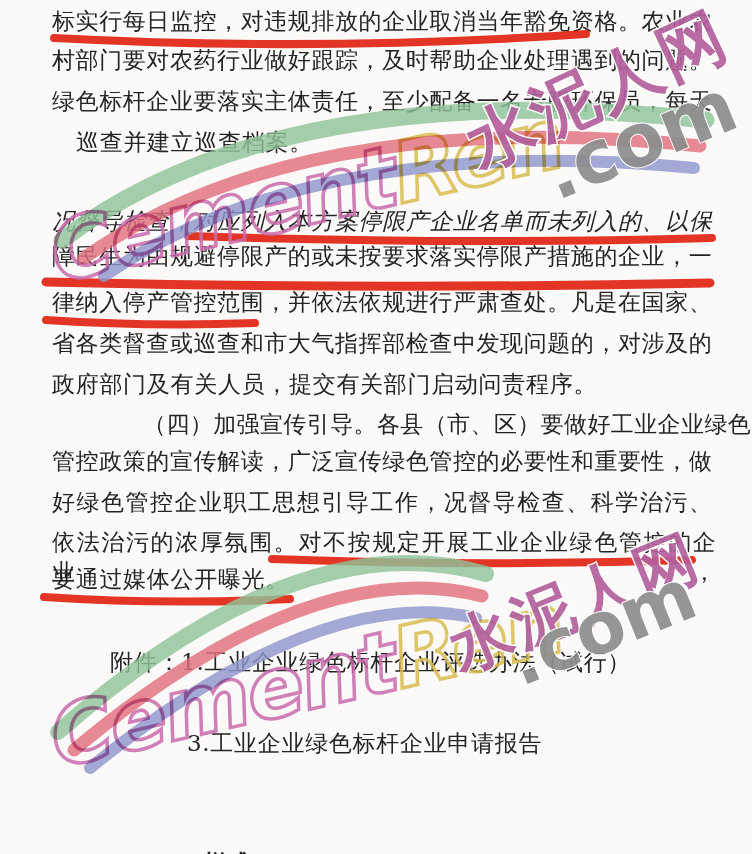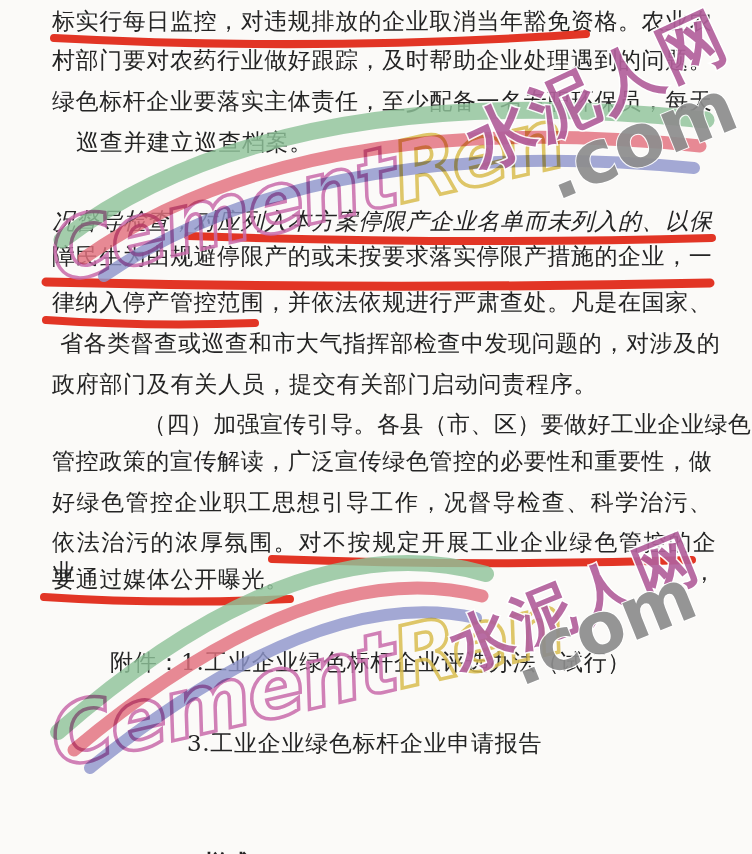--- a/index.html
+++ b/index.html
@@ -25,21 +25,21 @@
 <div class="page">
 
   <div class="text-layer">
       <div class="line just" style="left: 52px; top: 6px; width: 660px;">标实行每日监控，对违规排放的企业取消当年豁免资格。农业农</div>
       <div class="line just" style="left: 52px; top: 45px; width: 660px;">村部门要对农药行业做好跟踪，及时帮助企业处理遇到的问题。</div>
       <div class="line just" style="left: 52px; top: 86px; width: 660px;">绿色标杆企业要落实主体责任，至少配备一名专职环保员，每天</div>
       <div class="line" style="left: 52px; top: 127px; margin-left: 24px;">巡查并建立巡查档案。</div>
       <div class="line just" style="left: 52px; top: 206px; width: 660px; font-style: italic;">况督导检查，对应列入本方案停限产企业名单而未列入的、以保</div>
       <div class="line just" style="left: 52px; top: 241px; width: 660px;">障民生为由规避停限产的或未按要求落实停限产措施的企业，一</div>
       <div class="line just" style="left: 52px; top: 287px; width: 660px;">律纳入停产管控范围，并依法依规进行严肃查处。凡是在国家、</div>
-      <div class="line just" style="left: 60px; top: 328px; width: 660px;">省各类督查或巡查和市大气指挥部检查中发现问题的，对涉及的</div>
+      <div class="line just" style="left: 52px; top: 328px; width: 660px;">省各类督查或巡查和市大气指挥部检查中发现问题的，对涉及的</div>
       <div class="line" style="left: 52px; top: 369px;">政府部门及有关人员，提交有关部门启动问责程序。</div>
       <div class="line just" style="left: 104px; top: 409px; width: 608px; margin-left: 39px;">（四）加强宣传引导。各县（市、区）要做好工业企业绿色</div>
       <div class="line just" style="left: 52px; top: 446px; width: 660px;">管控政策的宣传解读，广泛宣传绿色管控的必要性和重要性，做</div>
       <div class="line just" style="left: 52px; top: 487px; width: 660px;">好绿色管控企业职工思想引导工作，况督导检查、科学治污、</div>
       <div class="line just" style="left: 52px; top: 527px; width: 664px;">依法治污的浓厚氛围。对不按规定开展工业企业绿色管控的企业，</div>
       <div class="line" style="left: 52px; top: 564px;">要通过媒体公开曝光。</div>
       <div class="line" style="left: 110px; top: 647px; text-align: right;">附件：1.工业企业绿色标杆企业评选办法（试行）</div>
       <div class="line" style="left: 187px; top: 728px;">3.工业企业绿色标杆企业申请报告</div>
       <div class="line" style="left: 180px; top: 848px; font-weight: bold;">（样式）</div>
     </div>

